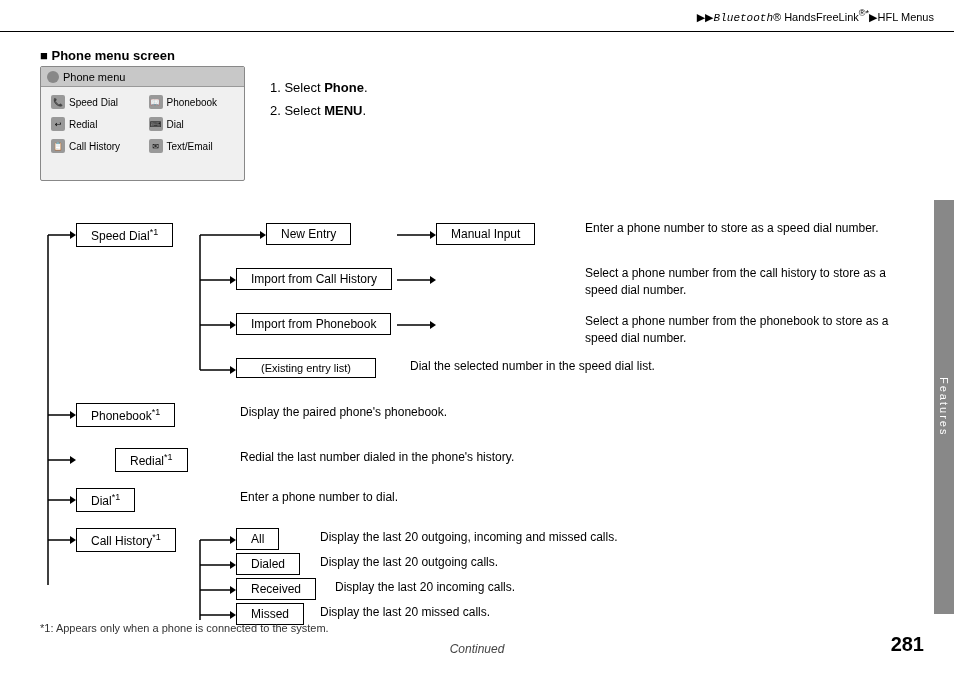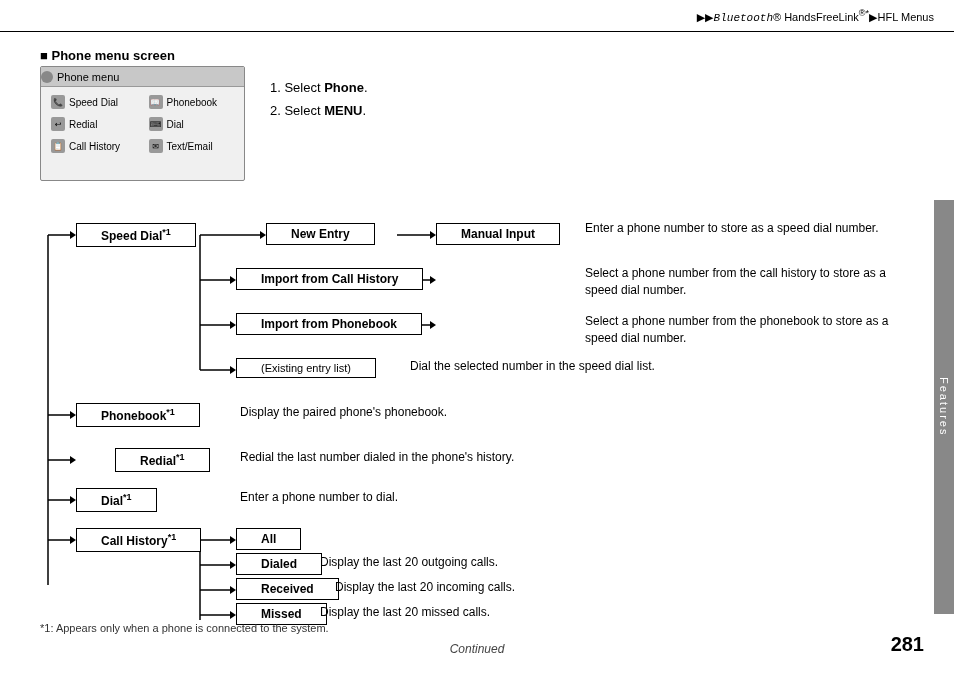--- a/index.html
+++ b/index.html
@@ -86,20 +86,21 @@
       border: 1px solid #888;
       background: #f0f0f0;
       border-radius: 2px;
       overflow: hidden;
     }
     .phone-screen-titlebar {
       background: #c8c8c8;
       height: 20px;
       display: flex;
       align-items: center;
+      padding-left: 6px;
       font-size: 11px;
       border-bottom: 1px solid #999;
     }
     .phone-screen-icon {
       width: 12px;
       height: 12px;
       background: #888;
       border-radius: 50%;
       margin-right: 4px;
       display: inline-block;
@@ -134,23 +135,23 @@
       position: absolute;
       top: 76px;
       left: 270px;
       font-size: 13px;
       line-height: 1.8;
     }
 
     
     .flow-box {
       border: 1.5px solid #000;
-      padding: 3px 24px;
+      padding: 3px 14px;
       font-size: 12px;
-      font-weight: bold;
+      font-weight: normal;
       background: #fff;
       display: inline-block;
       white-space: nowrap;
     }
     .flow-box-light {
       border: 1.5px solid #000;
       padding: 3px 24px;
       font-size: 11px;
       background: #fff;
       display: inline-block;
@@ -346,20 +347,21 @@
 
   <div style="position:absolute;top:275px;left:210px;font-size:12px;">Enter a phone number to dial.</div>
 
   <div style="position:absolute;top:313px;left:46px;">
     <span class="flow-box"><span>Call History</span><sup style="font-size:9px;">*1</sup></span>
   </div>
 
   <div style="position:absolute;top:313px;left:206px;">
     <span class="flow-box">All</span>
   </div>
+  <div style="position:absolute;top:315px;left:290px;font-size:12px;max-width:500px;">Display the last 20 outgoing, incoming and missed calls.</div>
 
   <div style="position:absolute;top:338px;left:206px;">
     <span class="flow-box">Dialed</span>
   </div>
   <div style="position:absolute;top:340px;left:290px;font-size:12px;">Display the last 20 outgoing calls.</div>
 
   <div style="position:absolute;top:363px;left:206px;">
     <span class="flow-box">Received</span>
   </div>
   <div style="position:absolute;top:365px;left:305px;font-size:12px;">Display the last 20 incoming calls.</div>

